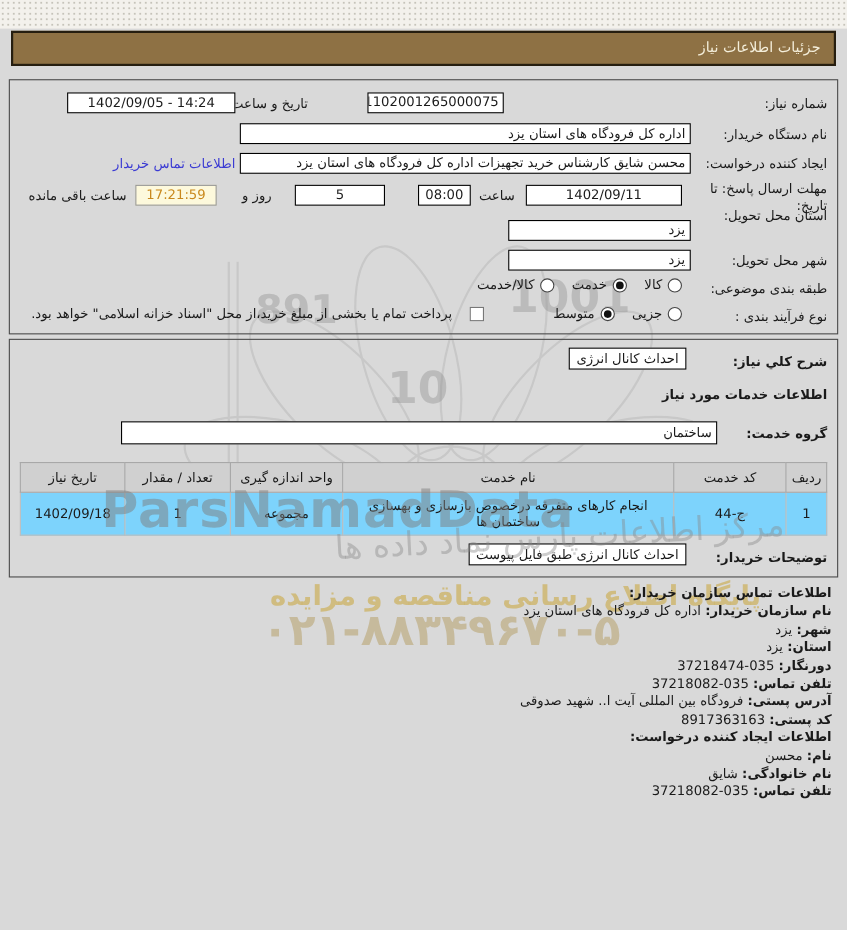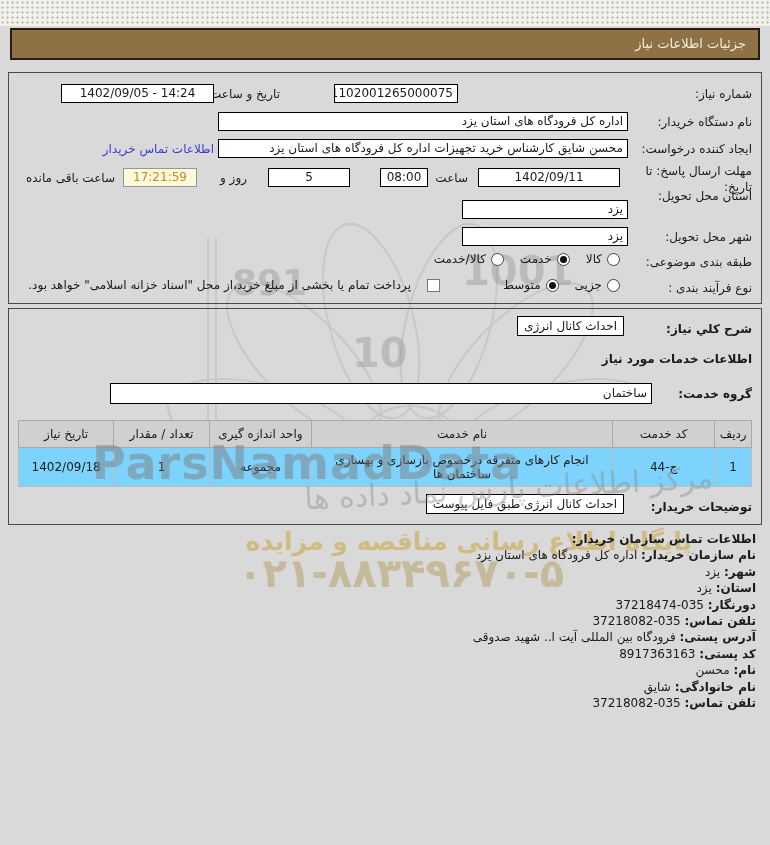--- a/index.html
+++ b/index.html
@@ -203,20 +203,21 @@
 
 <div class="contact" id="contact-block">
     <div><span class="b">اطلاعات تماس سازمان خریدار:</span></div>
     <div><span class="b">نام سازمان خریدار:</span><span class="val"> اداره کل فرودگاه های استان یزد</span></div>
     <div><span class="b">شهر:</span><span class="val"> یزد</span></div>
     <div><span class="b">استان:</span><span class="val"> یزد</span></div>
     <div><span class="b">دورنگار:</span><span class="val"> 035-37218474</span></div>
     <div><span class="b">تلفن تماس:</span><span class="val"> 035-37218082</span></div>
     <div><span class="b">آدرس پستی:</span><span class="val"> فرودگاه بین المللی آیت ا.. شهید صدوقی</span></div>
     <div><span class="b">کد پستی:</span><span class="val"> 8917363163</span></div>
+    <div><span class="b">اطلاعات ایجاد کننده درخواست:</span></div>
     <div><span class="b">نام:</span><span class="val"> محسن</span></div>
     <div><span class="b">نام خانوادگی:</span><span class="val"> شایق</span></div>
     <div><span class="b">تلفن تماس:</span><span class="val"> 035-37218082</span></div>
   </div>
 
 <div class="wm-over" id="wm-brand">ParsNamadData</div>
 <div class="wm-over" id="wm-script">مرکز اطلاعات پارس نماد داده ها</div>
 <div class="wm-over" id="wm-tagline">پایگاه اطلاع رسانی مناقصه و مزایده</div>
 <div class="wm-over" id="wm-phone">۰۲۱-۸۸۳۴۹۶۷۰-۵</div>
 

